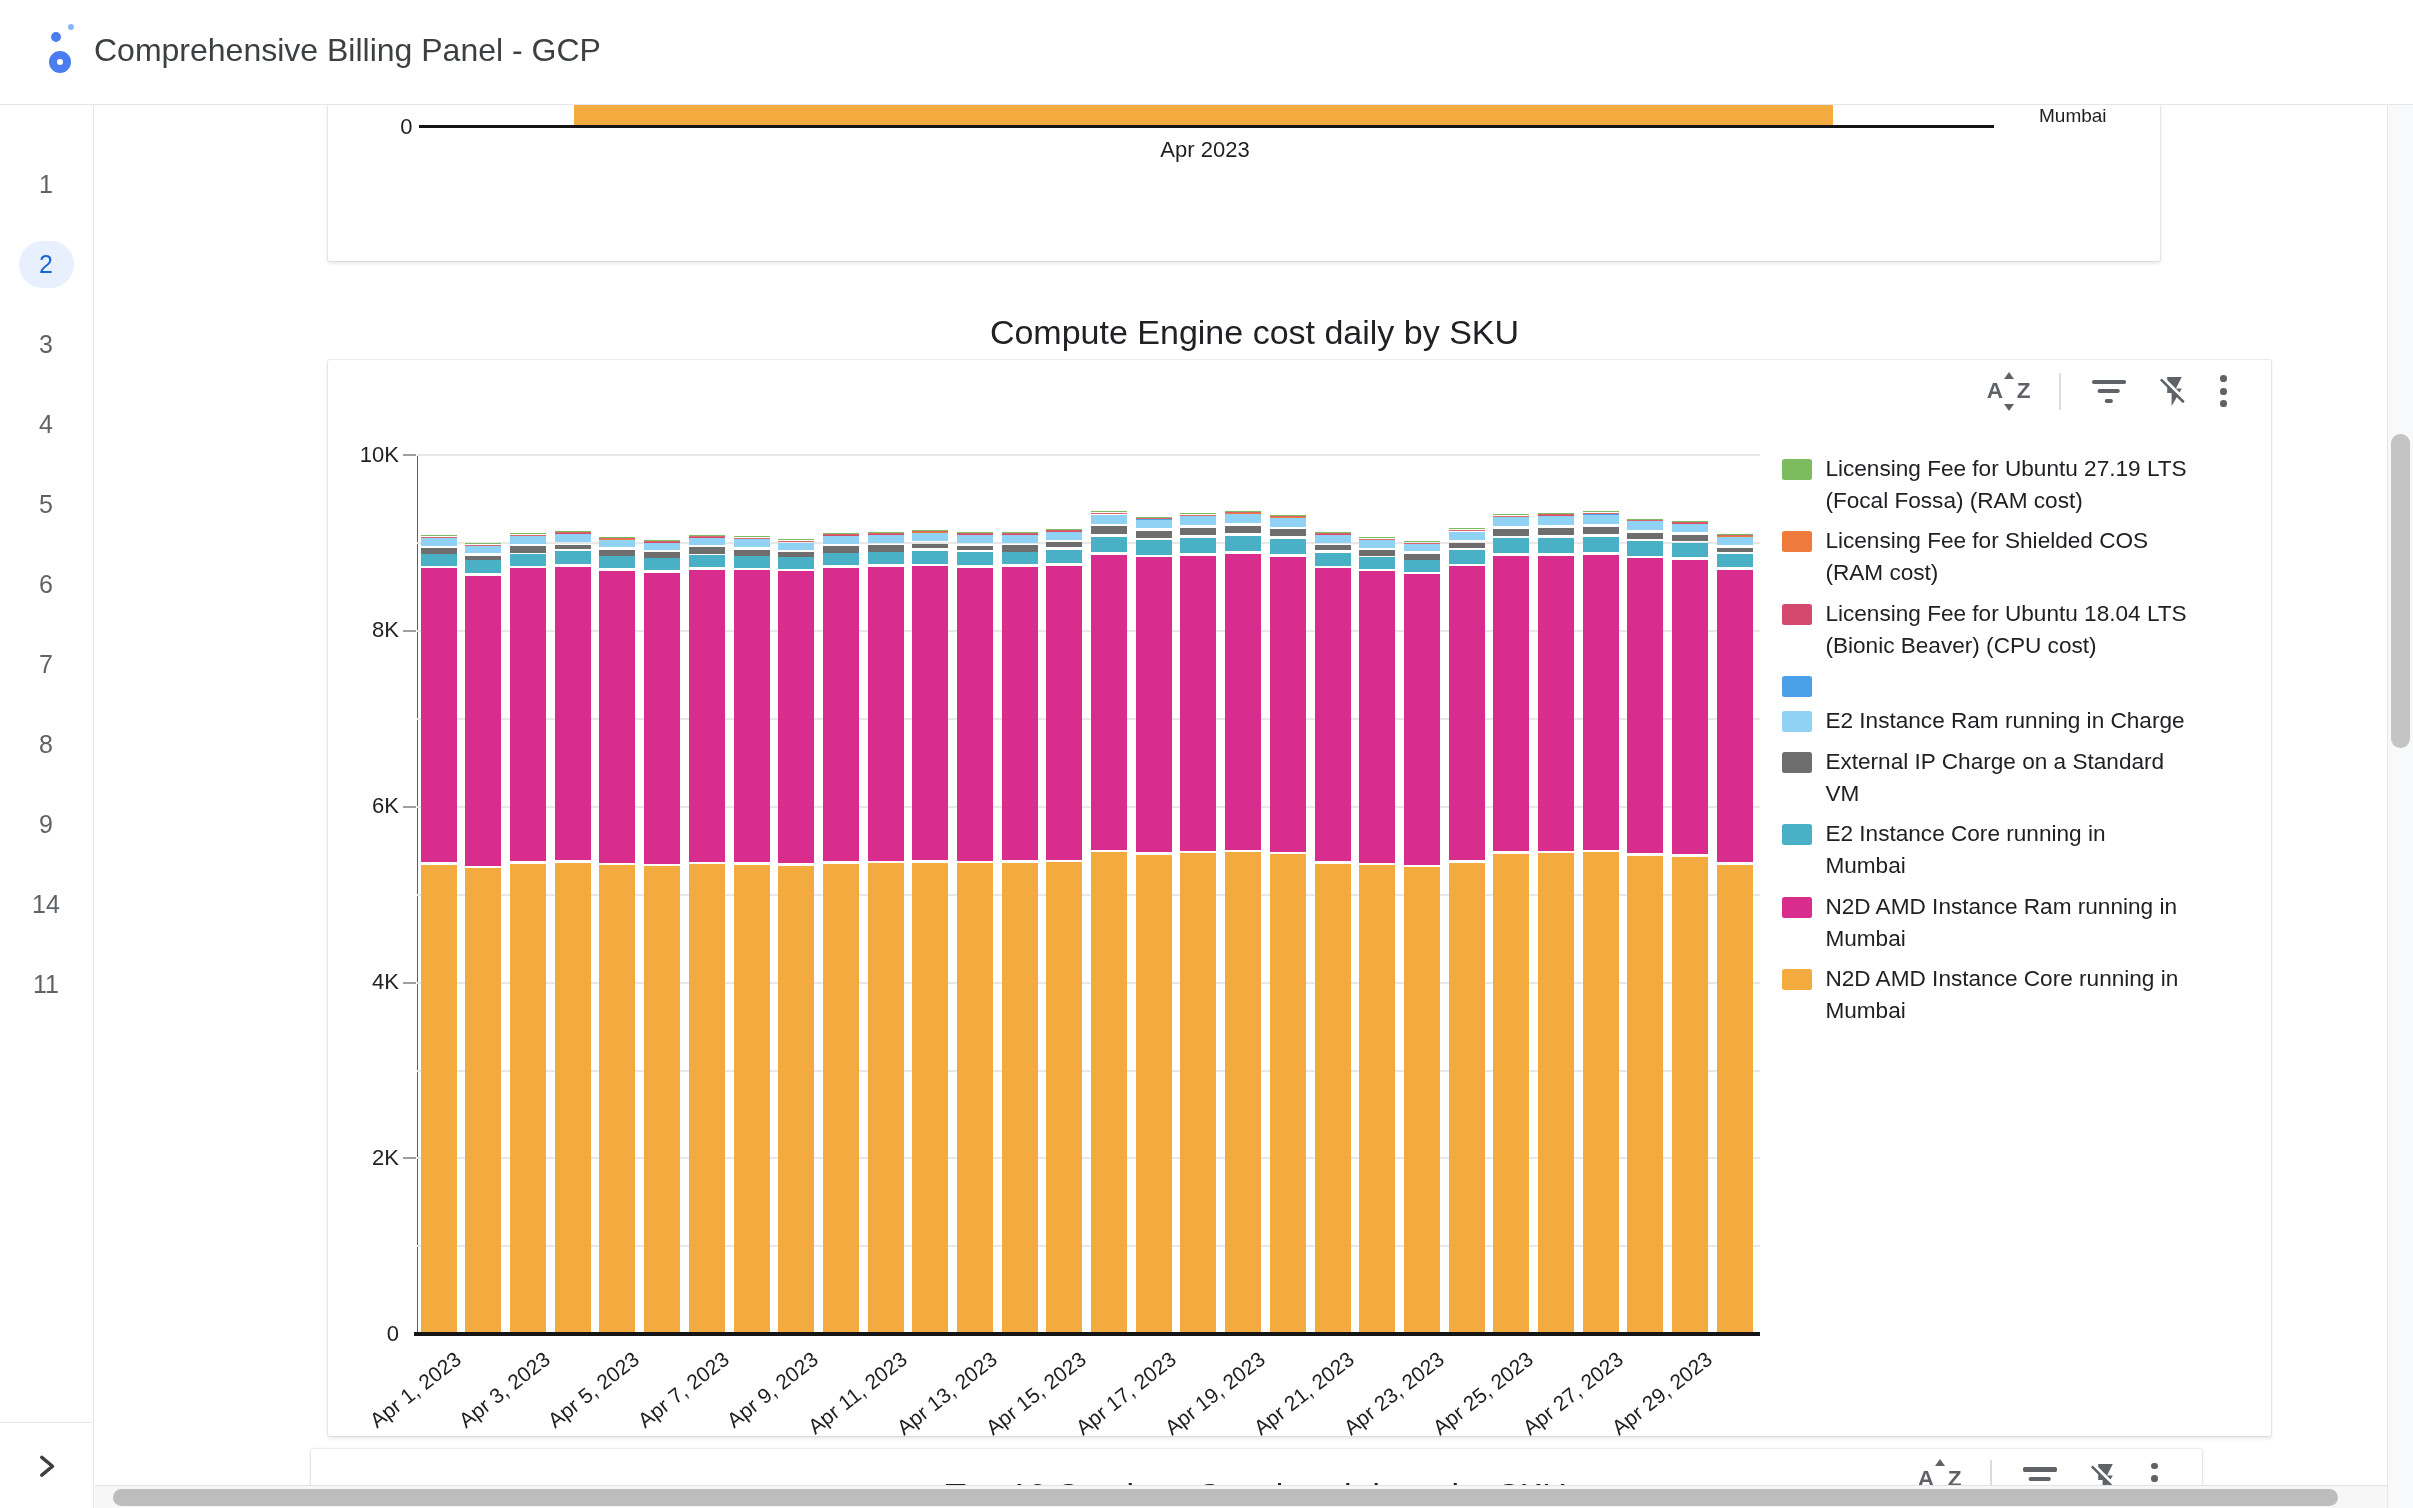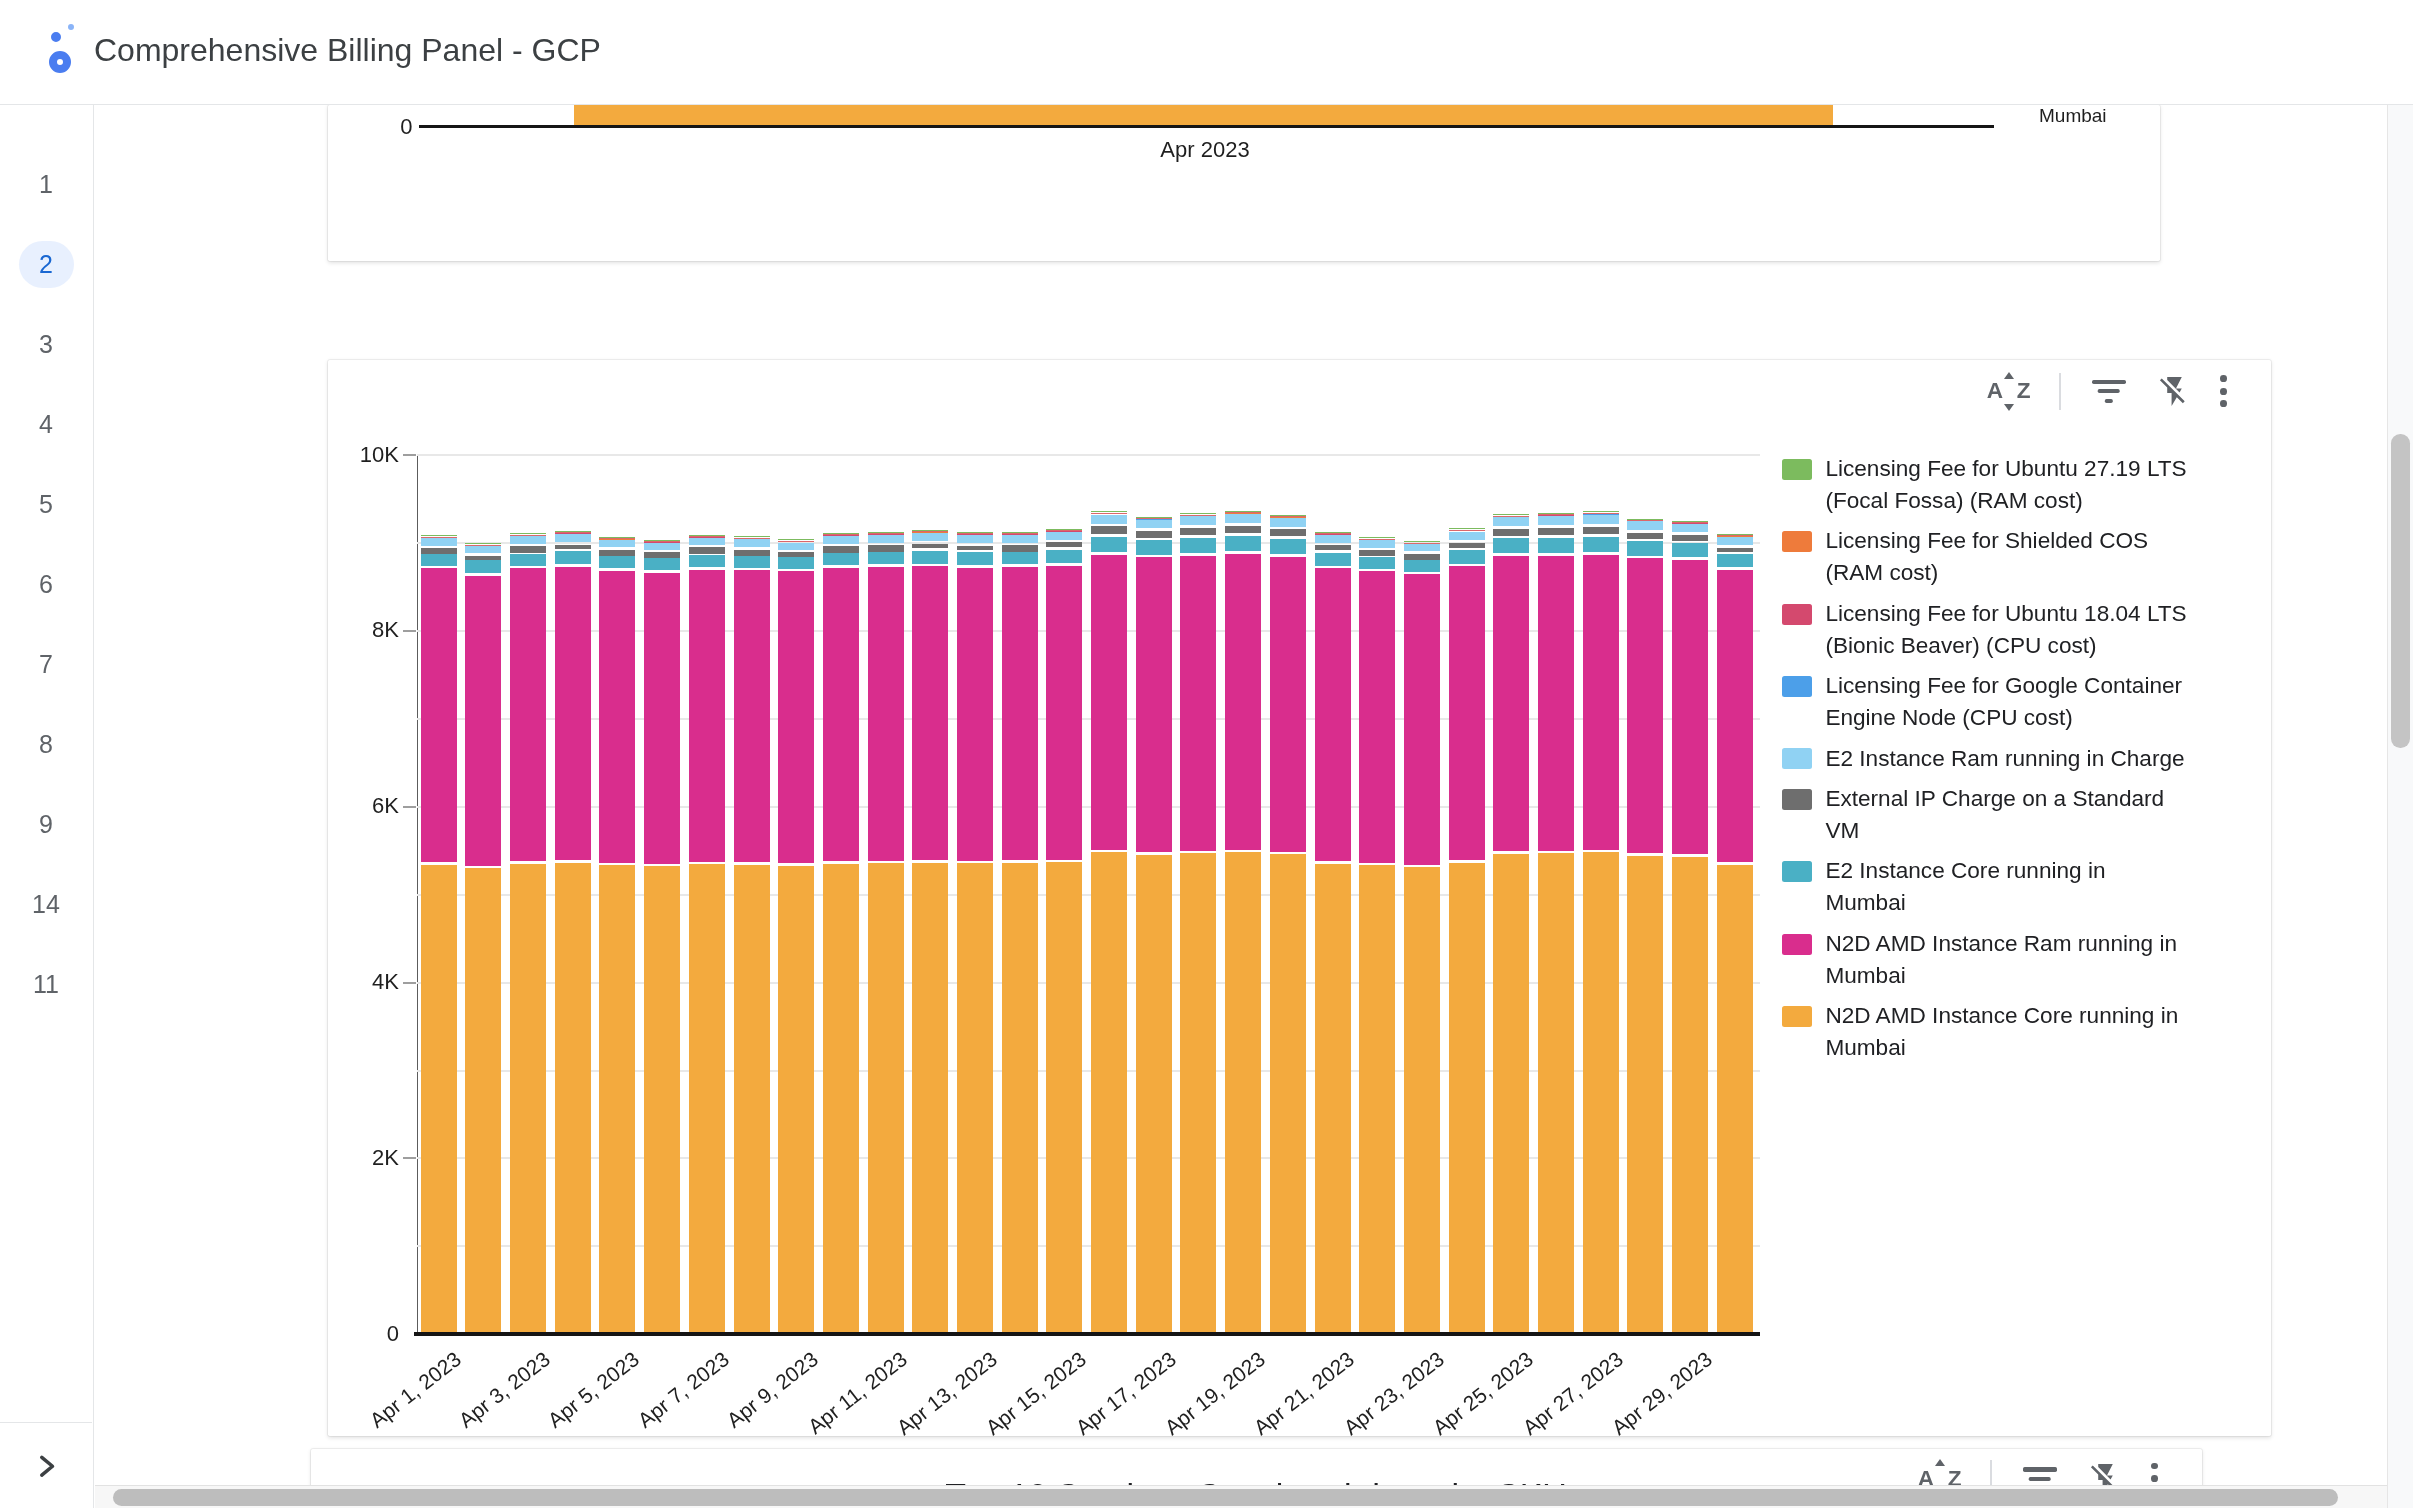--- a/index.html
+++ b/index.html
@@ -172,20 +172,21 @@
   </div>
 
   <div class="card" id="top-card">
     <div id="tc-bar" style="background: rgb(243, 170, 62);"></div>
     <div id="tc-axis"></div>
     <div id="tc-zero">0</div>
     <div id="tc-xlabel">Apr 2023</div>
     <div id="tc-legend">Mumbai</div>
   </div>
 
+  <div id="main-title">Compute Engine cost daily by SKU</div>
 
   <div class="card" id="main-card">
     <div class="toolbar" id="main-toolbar">
       <span class="icon-az">
         <i class="tri-up"></i>
           <span class="az-a">A</span>
           <span class="az-z">Z</span>
           <i class="tri-down"></i>
       </span>
       <span class="tb-divider"></span>
@@ -558,22 +559,20 @@
           <span class="legend-label">Licensing Fee for Shielded COS
 (RAM cost)</span>
         </div>
         <div class="legend-item">
           <span class="legend-swatch" style="background: rgb(212, 73, 110);"></span>
           <span class="legend-label">Licensing Fee for Ubuntu 18.04 LTS
 (Bionic Beaver) (CPU cost)</span>
         </div>
         <div class="legend-item">
           <span class="legend-swatch" style="background: rgb(76, 159, 233);"></span>
-          <span class="legend-label">Licensing Fee for Google Container
-Engine Node (CPU cost)</span>
         </div>
         <div class="legend-item">
           <span class="legend-swatch" style="background: rgb(144, 210, 243);"></span>
           <span class="legend-label">E2 Instance Ram running in Charge</span>
         </div>
         <div class="legend-item">
           <span class="legend-swatch" style="background: rgb(110, 110, 110);"></span>
           <span class="legend-label">External IP Charge on a Standard
 VM</span>
         </div>

